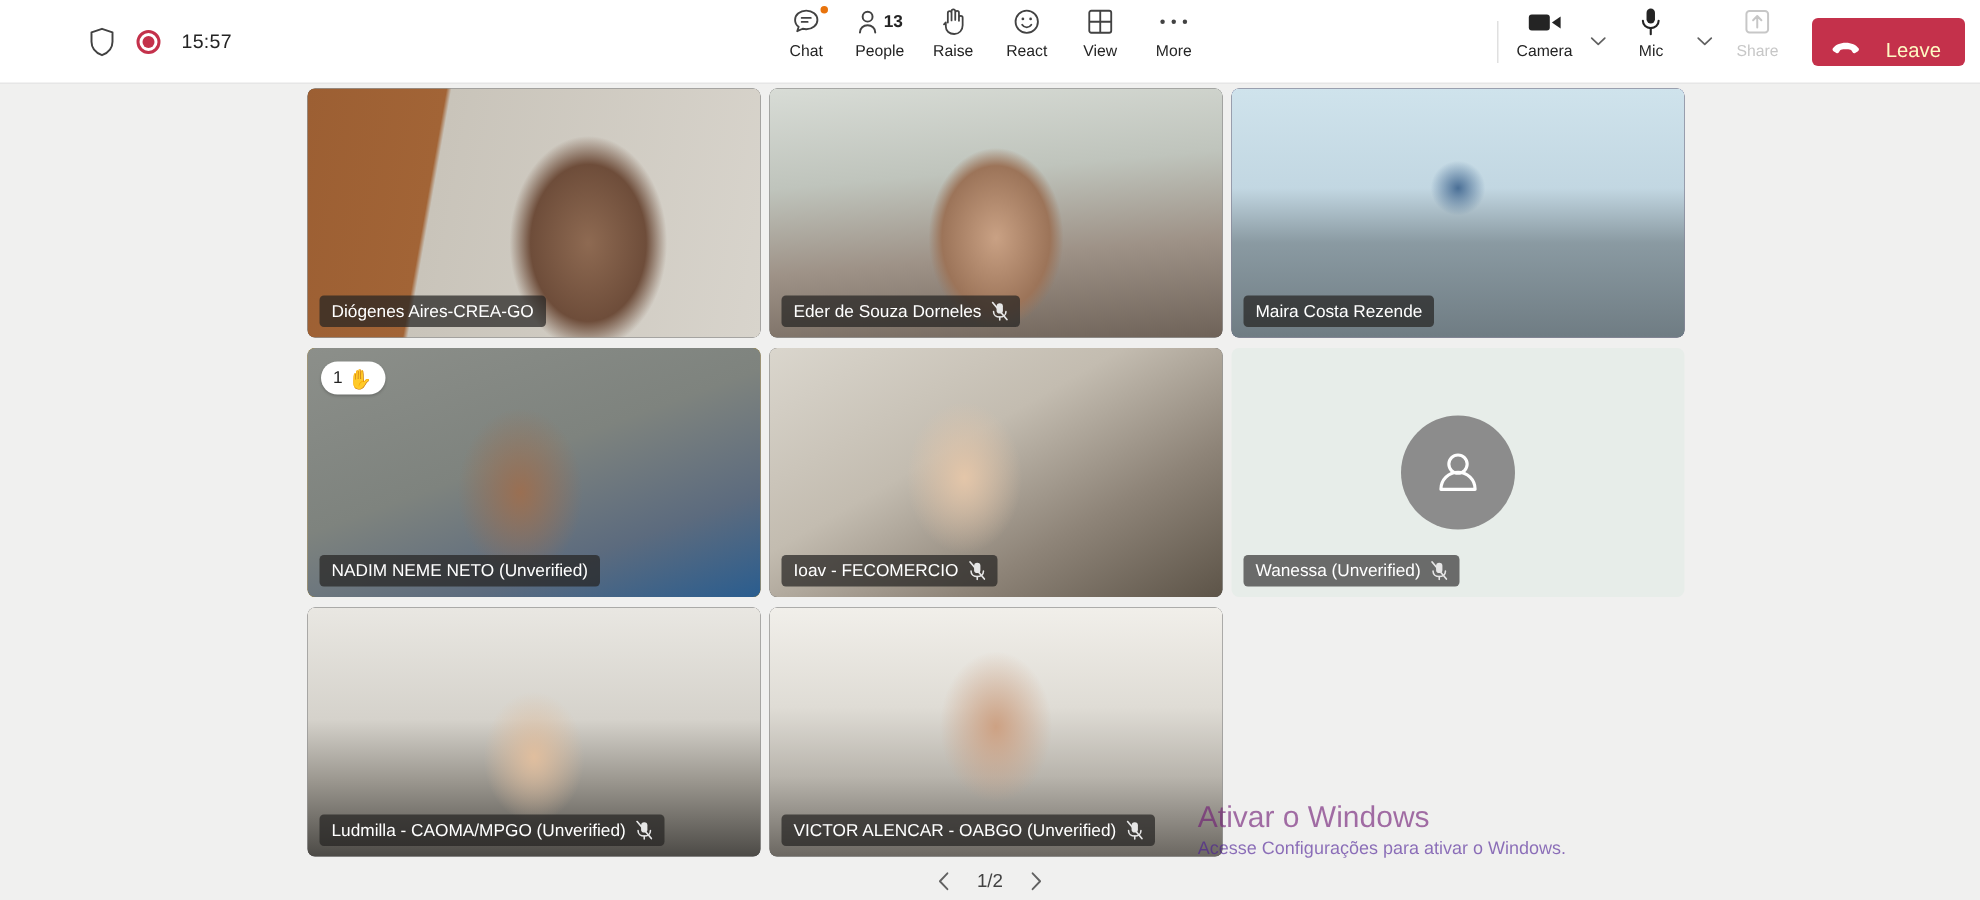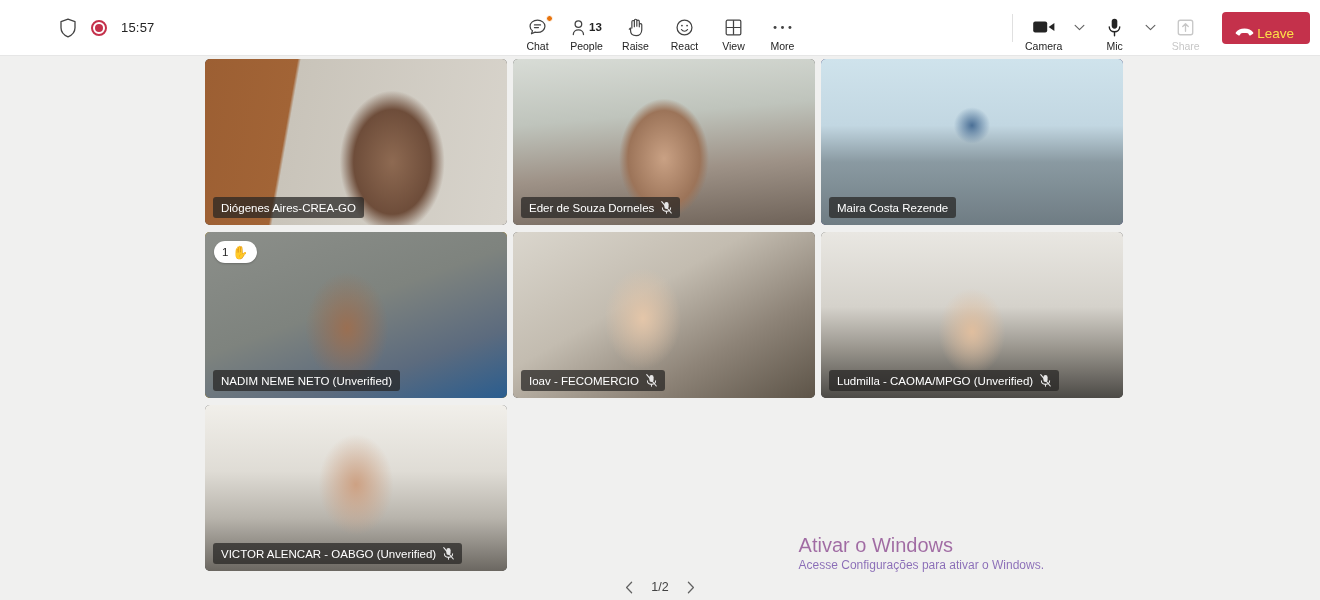--- a/index.html
+++ b/index.html
@@ -29,21 +29,21 @@
   .clock { font-size: 13px; color: #242424; letter-spacing: .2px; }
 
   .tb-center {
     position: absolute; left: 50%; transform: translateX(-50%);
     display: flex; align-items: center; gap: 0px;
   }
   .tb-btn {
     width: 49px; min-width: 49px;
     height: 48px;
     display: flex; flex-direction: column;
-    align-items: center; justify-content: flex-end;
+    align-items: center; justify-content: flex-start;
     gap: 3px; cursor: pointer; border-radius: 4px;
     position: relative;
   }
   .tb-ico { height: 22px; display: flex; align-items: center; justify-content: center; position: relative; }
   .tb-label { font-size: 10.5px; color: #242424; line-height: 1; }
   .tb-label.dim { color: #C7C7C7; }
   .badge-dot {
     position: absolute; top: -1px; right: -5px;
     width: 7px; height: 7px; border-radius: 50%;
     background: #E8730C; border: 1px solid #FFF;
@@ -54,23 +54,23 @@
     position: absolute; right: 10px;
     display: flex; align-items: center; gap: 0px;
   }
   .sep { width: 1px; height: 28px; background: #E0E0E0; margin: 0 6px; }
   .chev {
     width: 22px; height: 48px; display: flex;
     align-items: center; justify-content: center; cursor: pointer; border-radius: 4px;
   }
   .leave-btn {
     margin-left: 12px;
-    background: #C4314B; color: #fde047;
+    background: #C4314B; color: #fef9c3;
     height: 32px; border-radius: 4px;
-    display: flex; align-items: center; gap: 3px;
+    display: flex; align-items: center; gap: 17px;
     padding: 12px 16px 0 13px; cursor: pointer;
     font-size: 13.5px; border: none;
     font-family: "Liberation Sans", sans-serif;
   }
 
   
   .stage { position: absolute; top: 56px; left: 0; width: 1082px; height: 544px; }
   .grid {
     position: absolute; left: 205px; top: 3px;
     width: 920px; height: 515px;
@@ -346,20 +346,37 @@
         <span>Ioav - FECOMERCIO</span>
         <svg class="mic-off" viewBox="0 0 12 14">
             <rect x="3.7" y="1.1" width="4.6" height="7.6" rx="2.3" fill="#E6E6E6"></rect>
             <path d="M1.5 7.3c0 2.3 1.9 3.9 4.5 3.9s4.5-1.6 4.5-3.9" fill="none" stroke="#E6E6E6" stroke-width="1.15" stroke-linecap="round"></path>
             <path d="M6 11.2v2.1" stroke="#E6E6E6" stroke-width="1.15" stroke-linecap="round"></path>
             <path d="M.8.6l10.4 12.4" stroke="#E6E6E6" stroke-width="1.25" stroke-linecap="round"></path>
           </svg>
       </div>
     </div>
 
+    <div class="tile avatar-tile">
+      <div class="avatar">
+        <svg width="40" height="40" viewBox="0 0 40 40">
+            <circle cx="20" cy="14.4" r="6.1" fill="none" stroke="#FFFFFF" stroke-width="2.1"></circle>
+            <path d="M8.6 31.2a11.4 11.4 0 0 1 22.8 0Z" fill="none" stroke="#FFFFFF" stroke-width="2.1" stroke-linejoin="round"></path>
+          </svg>
+      </div>
+      <div class="name-pill light">
+        <span>Wanessa (Unverified)</span>
+        <svg class="mic-off" viewBox="0 0 12 14">
+            <rect x="3.7" y="1.1" width="4.6" height="7.6" rx="2.3" fill="#E6E6E6"></rect>
+            <path d="M1.5 7.3c0 2.3 1.9 3.9 4.5 3.9s4.5-1.6 4.5-3.9" fill="none" stroke="#E6E6E6" stroke-width="1.15" stroke-linecap="round"></path>
+            <path d="M6 11.2v2.1" stroke="#E6E6E6" stroke-width="1.15" stroke-linecap="round"></path>
+            <path d="M.8.6l10.4 12.4" stroke="#E6E6E6" stroke-width="1.25" stroke-linecap="round"></path>
+          </svg>
+      </div>
+    </div>
 
     <div class="tile">
       <div class="vid bg-ludmilla"></div>
       <div class="name-pill">
         <span>Ludmilla - CAOMA/MPGO (Unverified)</span>
         <svg class="mic-off" viewBox="0 0 12 14">
             <rect x="3.7" y="1.1" width="4.6" height="7.6" rx="2.3" fill="#E6E6E6"></rect>
             <path d="M1.5 7.3c0 2.3 1.9 3.9 4.5 3.9s4.5-1.6 4.5-3.9" fill="none" stroke="#E6E6E6" stroke-width="1.15" stroke-linecap="round"></path>
             <path d="M6 11.2v2.1" stroke="#E6E6E6" stroke-width="1.15" stroke-linecap="round"></path>
             <path d="M.8.6l10.4 12.4" stroke="#E6E6E6" stroke-width="1.25" stroke-linecap="round"></path>

